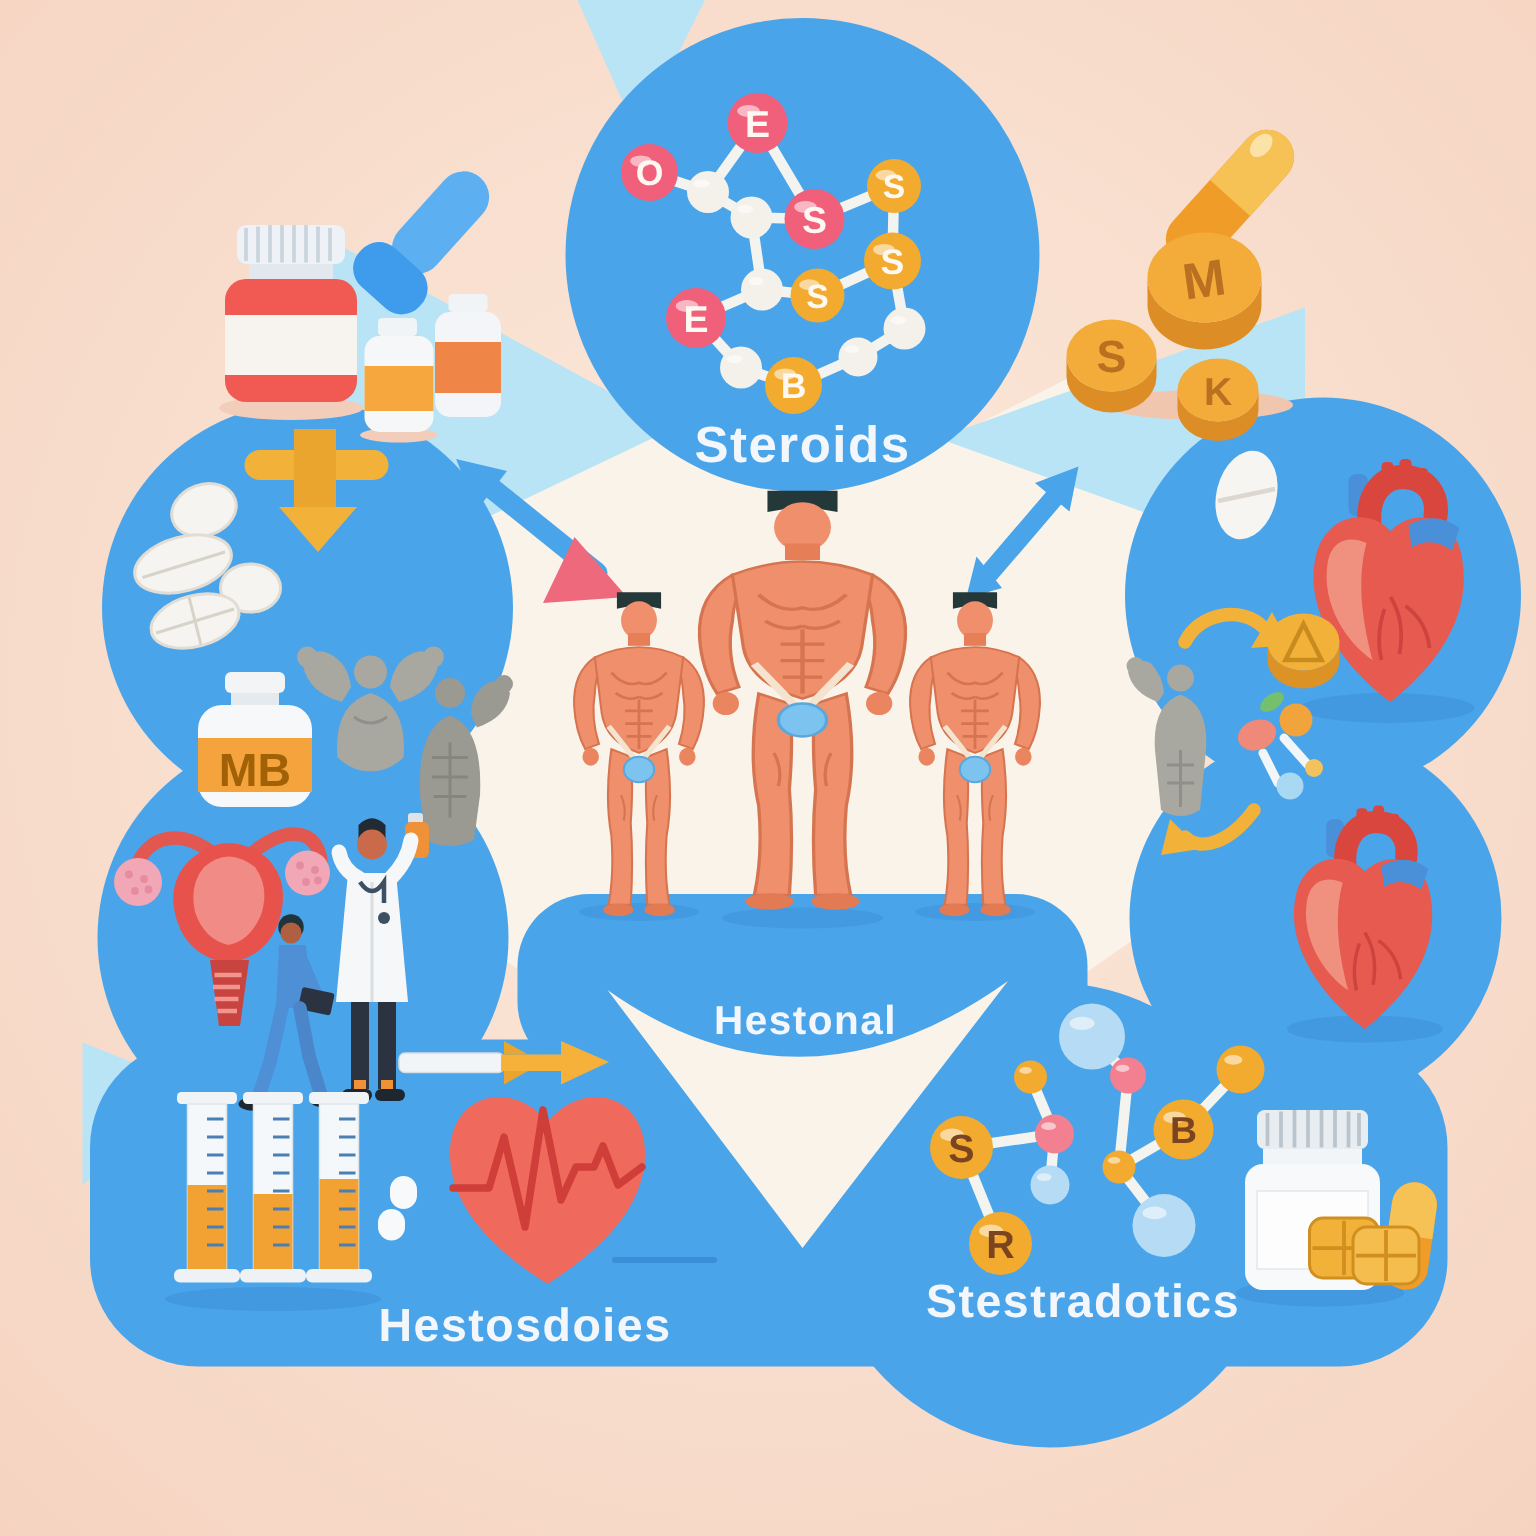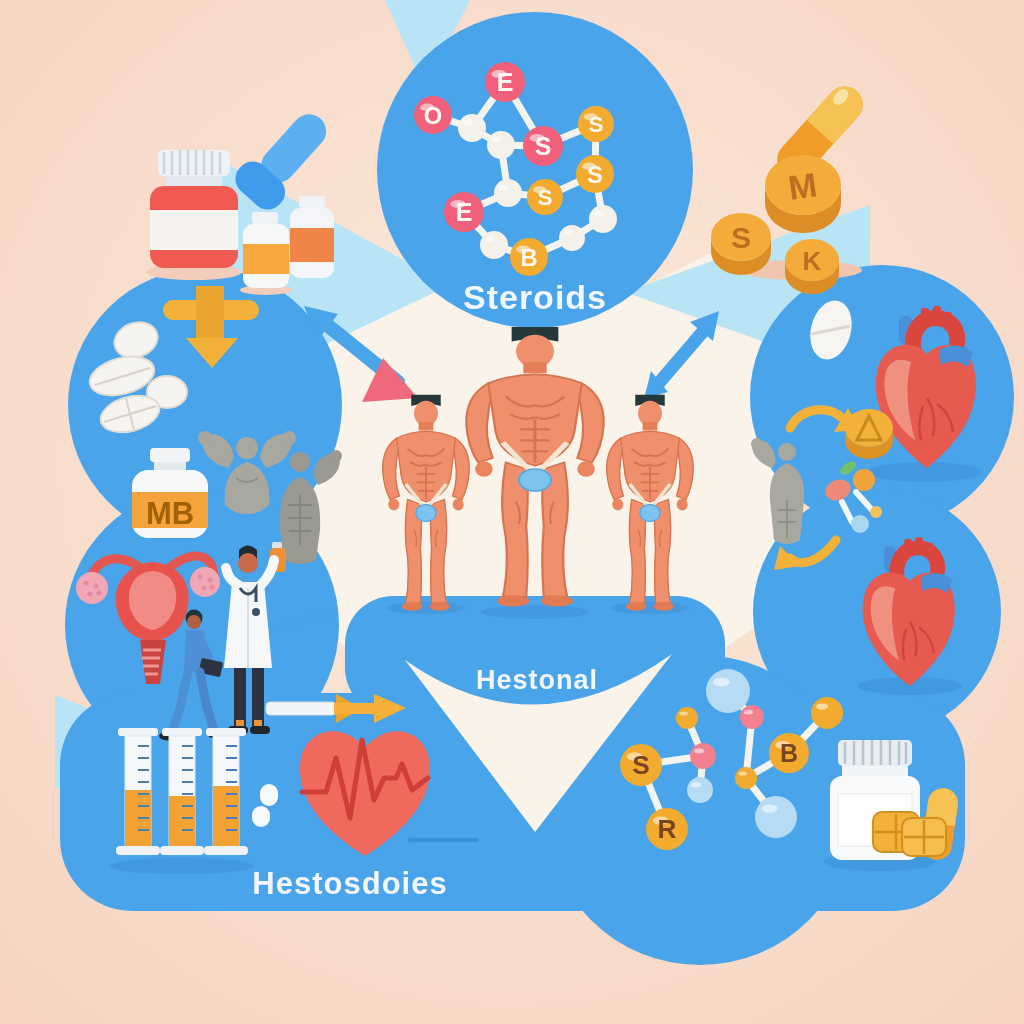--- a/index.html
+++ b/index.html
@@ -421,14 +421,15 @@
     <rect x="873" y="812" width="46" height="40" rx="9" fill="#f2b23a" stroke="#d08f1f" stroke-width="2"></rect>
     <path d="M896,814 v36 M875,832 h42" stroke="#d08f1f" stroke-width="2.5"></path>
     <rect x="902" y="818" width="44" height="38" rx="9" fill="#f5bd4e" stroke="#d08f1f" stroke-width="2"></rect>
     <path d="M924,820 v34 M904,837 h40" stroke="#d08f1f" stroke-width="2.5"></path>
   </g>
 </svg>
 
 <div class="lbl l-ster" style="left:535px;top:278px;">Steroids</div>
 <div class="lbl l-mid" style="left:537px;top:666px;">Hestonal</div>
 <div class="lbl l-band" style="left:350px;top:850px;margin-top:16px;">Hestosdoies</div>
+<div class="lbl l-band" style="left:722px;top:850px;">Stestradotics</div>
 <div class="lbl l-mb" style="left:170px;top:496px;font-weight:bold;">MB</div>
 </div>
 
 </body></html>

